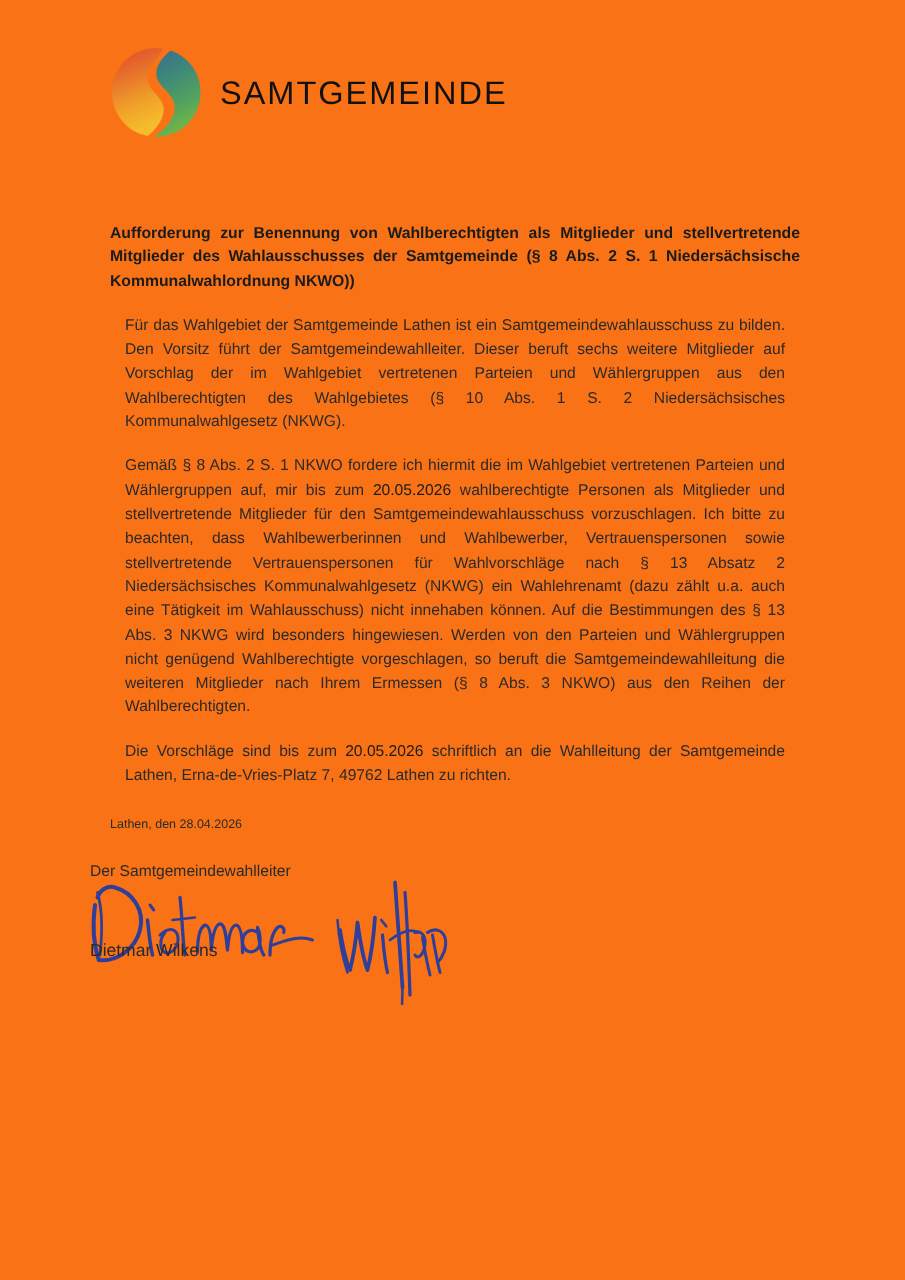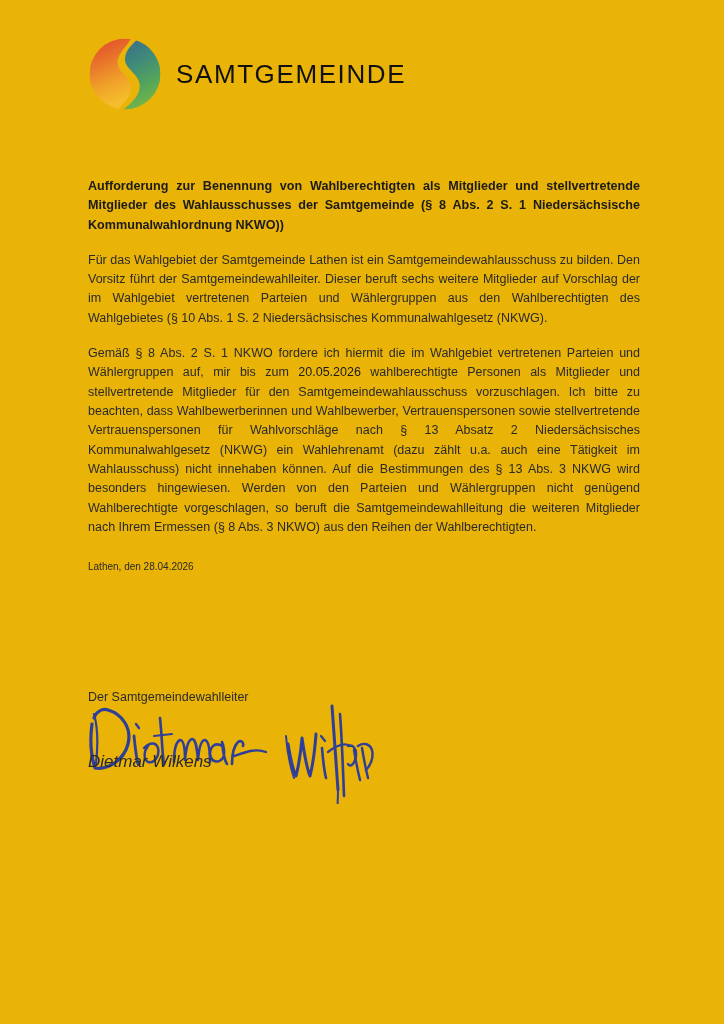--- a/index.html
+++ b/index.html
@@ -12,21 +12,21 @@
     height: 1024px;
     position: relative;
     font-family: "Liberation Sans", sans-serif;
     color: #231f20;
     overflow: hidden;
   }
 
   .page {
     position: absolute;
     inset: 0;
-    background: #eab308;
+    background: #f97316;
   }
 
   
   .header {
     position: absolute;
     left: 88px;
     top: 36px;
     display: flex;
     align-items: center;
     gap: 14px;
@@ -79,21 +79,21 @@
     margin-top: 31px;
     font-size: 12.6px;
     font-weight: 700;
     line-height: 1.53;
     text-align: justify;
     text-justify: inter-word;
     color: #1b1b1b;
   }
 
   p.body-par {
-    margin: 0;
+    margin: 12px;
     font-size: 12.5px;
     line-height: 1.545;
     text-align: justify;
     text-justify: inter-word;
     color: #2a2a2a;
   }
   p.body-par + p.body-par,
   .doc-subtitle + p.body-par {
     margin-top: 16px;
   }
@@ -105,21 +105,21 @@
     margin: 0;
     margin-top: 22px;
     font-size: 10px;
     line-height: 1.545;
     color: #2a2a2a;
   }
 
   
   .signature-block {
     position: absolute;
-    left: 88px;
+    left: 72px;
     top: 690px;
     width: 300px;
     height: 115px;
   }
   .sig-role {
     position: absolute;
     left: 0;
     top: 0;
     font-size: 12.5px;
     color: #2a2a2a;
@@ -130,24 +130,23 @@
     left: -6px;
     top: -6px;
     width: 300px;
     height: 120px;
     pointer-events: none;
   }
   .sig-name {
     position: absolute;
     left: 0;
     top: 62px;
-    font-size: 17px;
-    color: #2a2a2a;
-    white-space: nowrap;
-    font-style: italic;
+    font-size: 14px;
+    color: #2a2a2a;
+    white-space: nowrap;
   }
 </style>
 </head>
 <body>
 
 <div class="page">
 
   <div class="header">
 
     <div class="logo-mark">
@@ -185,20 +184,21 @@
 
     <div class="doc-title">
     </div>
 
     <div class="doc-subtitle">Aufforderung zur Benennung von Wahlberechtigten als Mitglieder und stellvertretende Mitglieder des Wahlausschusses der Samtgemeinde (§ 8 Abs. 2 S. 1 Niedersächsische Kommunalwahlordnung NKWO))</div>
 
     <p class="body-par">Für das Wahlgebiet der Samtgemeinde Lathen ist ein Samtgemeindewahlausschuss zu bilden. Den Vorsitz führt der Samtgemeindewahlleiter. Dieser beruft sechs weitere Mitglieder auf Vorschlag der im Wahlgebiet vertretenen Parteien und Wählergruppen aus den Wahlberechtigten des Wahlgebietes (§ 10 Abs. 1 S. 2 Niedersächsisches Kommunalwahlgesetz (NKWG).</p>
 
     <p class="body-par"><span>Gemäß § 8 Abs. 2 S. 1 NKWO fordere ich hiermit die im Wahlgebiet vertretenen Parteien und Wählergruppen auf, mir bis zum </span><b>20.05.2026</b><span> wahlberechtigte Personen als Mitglieder und stellvertretende Mitglieder für den Samtgemeindewahlausschuss vorzuschlagen. Ich bitte zu beachten, dass Wahlbewerberinnen und Wahlbewerber, Vertrauenspersonen sowie stellvertretende Vertrauenspersonen für Wahlvorschläge nach § 13 Absatz 2 Niedersächsisches Kommunalwahlgesetz (NKWG) ein Wahlehrenamt (dazu zählt u.a. auch eine Tätigkeit im Wahlausschuss) nicht innehaben können. Auf die Bestimmungen des § 13 Abs. 3 NKWG wird besonders hingewiesen. Werden von den Parteien und Wählergruppen nicht genügend Wahlberechtigte vorgeschlagen, so beruft die Samtgemeindewahlleitung die weiteren Mitglieder nach Ihrem Ermessen (§ 8 Abs. 3 NKWO) aus den Reihen der Wahlberechtigten.</span></p>
 
+    <p class="body-par gap-lg"><span>Die Vorschläge sind bis zum </span><b>20.05.2026</b><span> schriftlich an die Wahlleitung der Samtgemeinde Lathen, Erna-de-Vries-Platz 7, 49762 Lathen zu richten.</span></p>
 
     <p class="place-date">Lathen, den 28.04.2026</p>
   </div>
 
   <div class="signature-block">
 
     <div class="sig-role">Der Samtgemeindewahlleiter</div>
 
     <svg class="sig-ink" viewBox="0 0 300 120" aria-hidden="true">
       <g fill="none" stroke="#2f3f99" stroke-linecap="round" stroke-linejoin="round">

